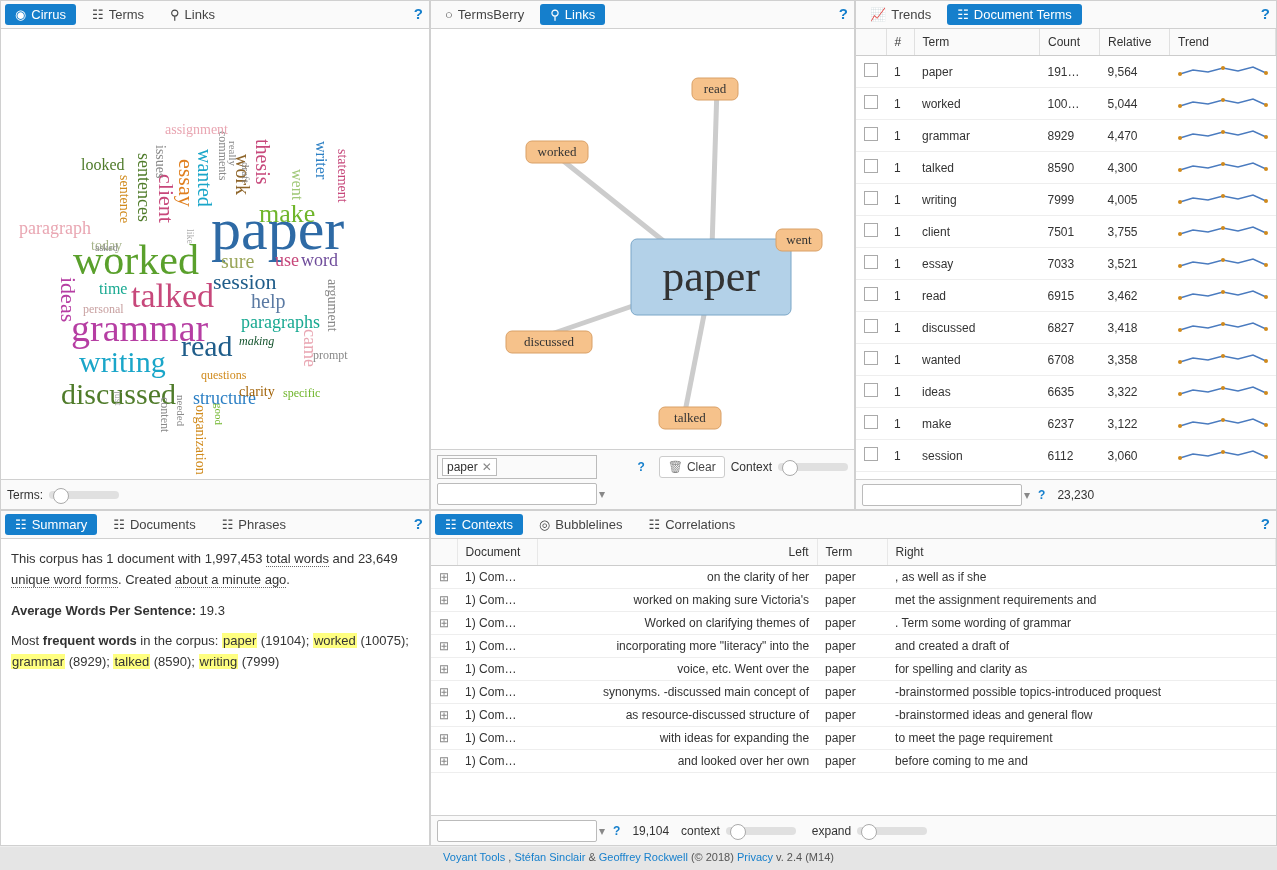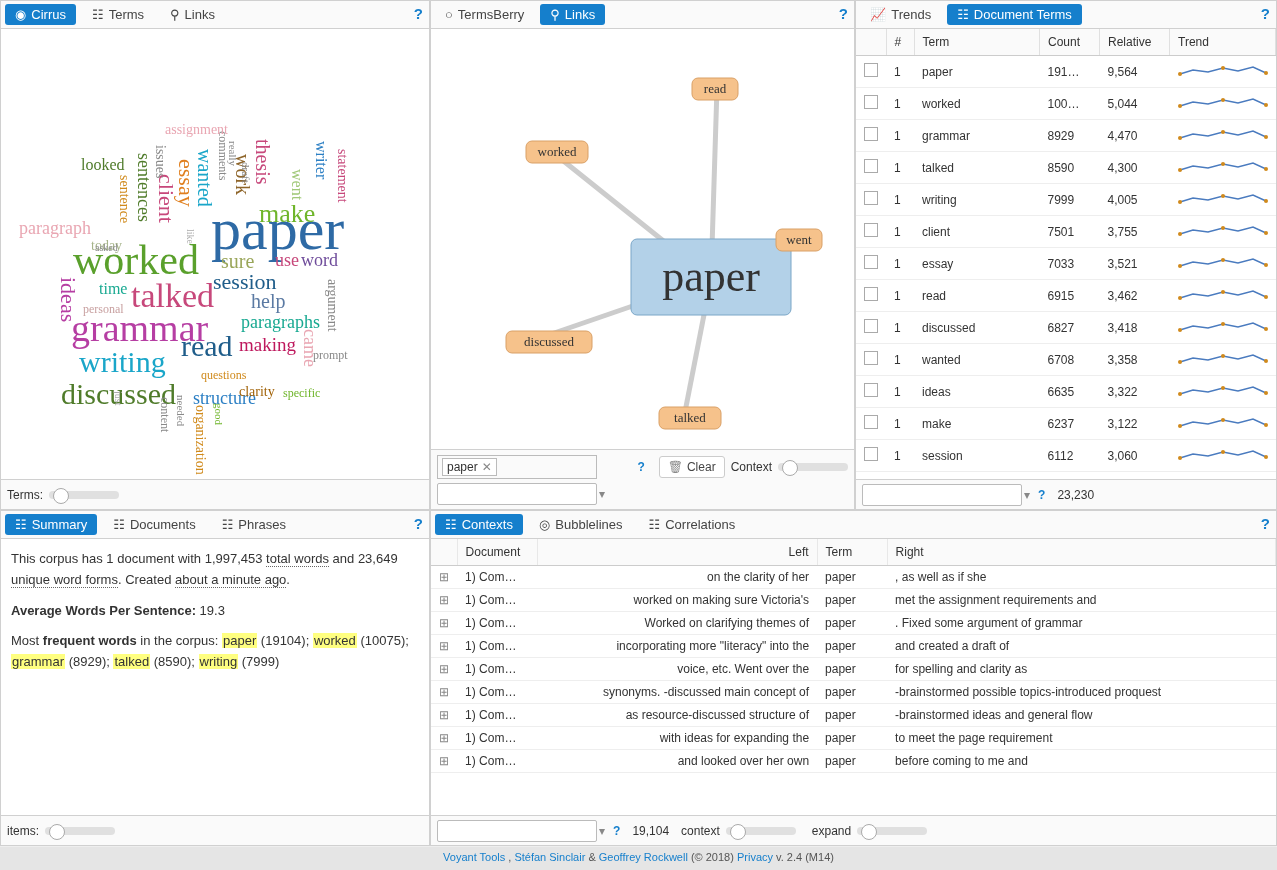--- a/index.html
+++ b/index.html
@@ -94,21 +94,21 @@
           <span style="left: 300px; top: 222px; font-size: 18px; color: rgb(111, 76, 155);">word</span>
           <span style="left: 18px; top: 190px; font-size: 18px; color: rgb(233, 166, 178);">paragraph</span>
           <span style="left: 80px; top: 128px; font-size: 16px; color: rgb(79, 123, 42);">looked</span>
           <span class="v" style="left: 152px; top: 116px; font-size: 14px; color: rgb(136, 136, 136);">issues</span>
           <span class="v" style="left: 312px; top: 112px; font-size: 16px; color: rgb(43, 127, 196);">writer</span>
           <span class="v" style="left: 334px; top: 120px; font-size: 14px; color: rgb(199, 72, 123);">statement</span>
           <span class="v" style="left: 288px; top: 140px; font-size: 16px; color: rgb(160, 200, 120);">went</span>
           <span class="v" style="left: 226px; top: 112px; font-size: 11px; color: rgb(136, 136, 136);">really</span>
           <span class="v" style="left: 239px; top: 133px; font-size: 11px; color: rgb(136, 136, 136);">draft</span>
           <span class="v" style="left: 216px; top: 102px; font-size: 12px; color: rgb(136, 136, 136);">comments</span>
-          <span style="left: 238px; top: 306px; font-size: 19px; color: #be185d;">making</span>
+          <span style="left: 238px; top: 306px; font-size: 12px; color: #14532d; font-style: italic;">making</span>
           <span style="left: 90px; top: 210px; font-size: 14px; color: rgb(166, 180, 138);">today</span>
           <span style="left: 48px; top: 214px; font-size: 10px; color: rgb(136, 136, 136); margin-left: 46px;">asked</span>
           <span style="left: 98px; top: 252px; font-size: 16px; color: rgb(24, 169, 145); text-align: center;">time</span>
           <span style="left: 82px; top: 274px; font-size: 12px; color: rgb(200, 160, 160);">personal</span>
           <span class="v" style="left: 324px; top: 250px; font-size: 14px; color: rgb(136, 136, 136);">argument</span>
           <span class="v" style="left: 300px; top: 300px; font-size: 18px; color: rgb(233, 166, 178);">came</span>
           <span style="left: 312px; top: 320px; font-size: 12px; color: rgb(136, 136, 136);">prompt</span>
           <span style="left: 238px; top: 356px; font-size: 14px; color: #a16207;">clarity</span>
           <span style="left: 282px; top: 358px; font-size: 12px; color: rgb(111, 181, 42);">specific</span>
           <span class="v" style="left: 192px; top: 376px; font-size: 14px; color: rgb(208, 138, 28);">organization</span>
@@ -421,24 +421,20 @@
       <p style="margin-top:10px;"><b>Average Words Per Sentence:</b><span> 19.3</span></p>
       <p style="margin-top:10px;">
         <span>Most </span><b>frequent words</b><span> in the corpus: </span>
         <span class="hl">paper</span><span> (19104); </span>
         <span class="hl">worked</span><span> (10075); </span>
         <span class="hl">grammar</span><span> (8929); </span>
         <span class="hl">talked</span><span> (8590); </span>
         <span class="hl">writing</span><span> (7999)</span>
       </p>
     </div>
-    <div class="footer">
-      <span>items:</span>
-      <span class="slider"></span>
-    </div>
   </div>
 
   <div class="panel" style="grid-column:2/4;">
     <div class="tabbar">
       <div id="ctx-tabs"><span class="tab active">
             <span class="ticon">☷</span>
             <span>Contexts</span>
           </span><span class="tab">
             <span class="ticon">◎</span>
             <span>Bubblelines</span>
@@ -472,21 +468,21 @@
     <td>1) Com…</td>
               <td style="text-align:right;">worked on making sure Victoria's</td>
               <td>paper</td>
               <td>met the assignment requirements and</td>
             </tr>
             <tr>
               <td class="expander">⊞</td>
     <td>1) Com…</td>
               <td style="text-align:right;">Worked on clarifying themes of</td>
               <td>paper</td>
-              <td>. Fixed some argument of grammar</td>
+              <td>. Term some wording of grammar</td>
             </tr>
             <tr>
               <td class="expander">⊞</td>
     <td>1) Com…</td>
               <td style="text-align:right;">incorporating more "literacy" into the</td>
               <td>paper</td>
               <td>and created a draft of</td>
             </tr>
             <tr>
               <td class="expander">⊞</td>

